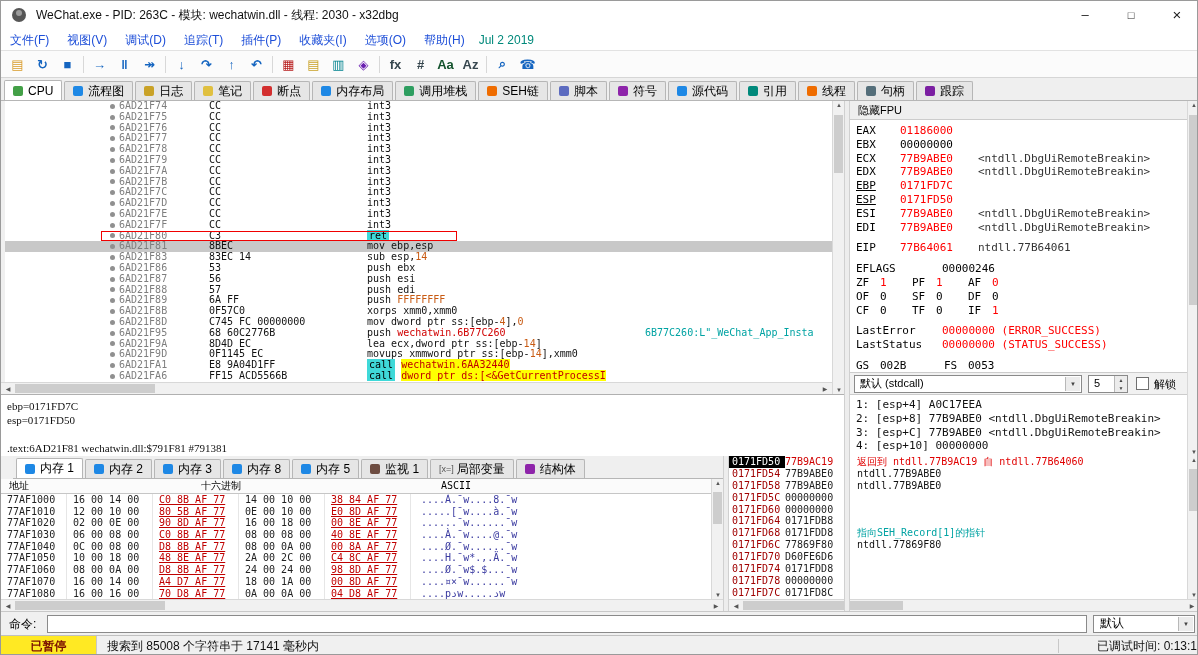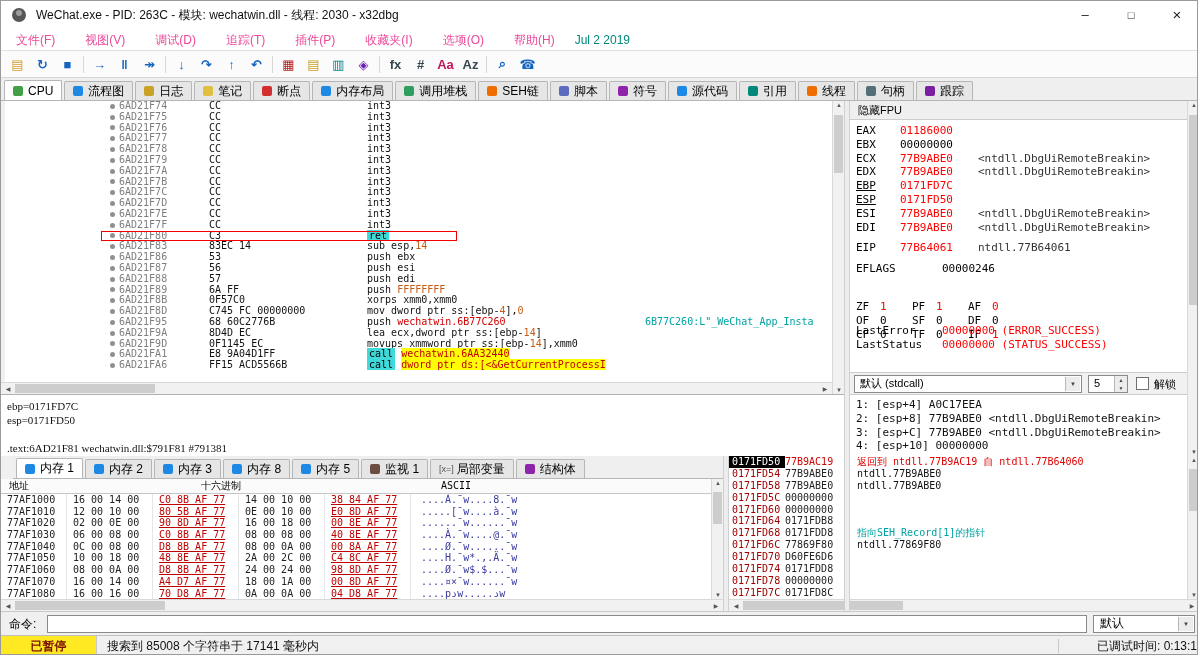--- a/index.html
+++ b/index.html
@@ -11,21 +11,21 @@
 
 #titlebar{position:absolute;left:0;top:0;width:1198px;height:28px;background:#fff;display:flex;align-items:center;}
 #appicon{width:14px;height:14px;margin:0 10px 0 11px;background:#565656;border-radius:50%;position:relative;flex:none;}
 #appicon::before{content:"";position:absolute;left:4px;top:2px;width:6px;height:6px;background:#9c9c9c;border-radius:50%;}
 #wtitle{font-size:12px;color:#111;}
 .wc{position:absolute;top:0;width:44px;height:28px;line-height:28px;text-align:center;font-size:13px;color:#222;}
 #wmin{right:92px;} #wmax{right:46px;font-size:11px;} #wclose{right:0;font-size:15px;}
 
 
 #menubar{position:absolute;left:0;top:28px;width:1198px;height:22px;background:#fff;border-bottom:1px solid #e2e2e2;display:flex;align-items:center;font-size:12px;}
-.mi{padding:0 15px;height:22px;line-height:22px;display:inline-block;color:#ec4899;}
+.mi{padding:0 9px;height:22px;line-height:22px;display:inline-block;color:#1d4ed8;}
 #builddate{color:#00897b;margin-left:5px;}
 
 
 #toolbar{position:absolute;left:0;top:50px;width:1198px;height:27px;background:#fbfbfb;border-bottom:1px solid #d6d6d6;display:flex;align-items:center;padding-left:4px;}
 .tbtn{width:25px;height:23px;display:inline-flex;align-items:center;justify-content:center;border-radius:2px;flex:none;}
 .tg{font-size:13px;font-weight:bold;}
 .tsep{width:1px;height:17px;background:#d8d8d8;margin:0 3px;flex:none;}
 
 
 #tabbar{position:absolute;left:0;top:77px;width:1198px;height:23px;background:#efefef;border-bottom:1px solid #b6b6b6;white-space:nowrap;padding-left:2px;}
@@ -61,21 +61,21 @@
 #fpuheader{position:absolute;left:0;top:0;width:337px;height:19px;background:#efefef;border-bottom:1px solid #ccc;font-size:11px;line-height:18px;padding-left:8px;}
 #regbody{position:absolute;left:0;top:19px;width:337px;height:252px;padding:4px 0 8px 6px;font-size:11px;overflow:hidden;background:#fff;}
 .rline{height:13.8px;line-height:13.8px;white-space:pre;}
 .rlab{display:inline-block;width:44px;color:#000;}
 .rlab.runder{text-decoration:underline;}
 .rlab.wide{width:86px;}
 .rval{display:inline-block;min-width:78px;color:#000;}
 .rval.chg,.fval.chg{color:#f00;}
 .rcmt{color:#333;}
 .rgap{height:7px;}
-.fpair{display:inline-block;width:56px;margin-top:24px;}
+.fpair{display:inline-block;width:56px;}
 .fpair.seg{width:88px;}
 .flab{display:inline-block;width:24px;}
 #convrow{position:absolute;left:0;top:271px;width:337px;height:23px;background:#f1f1f1;border-top:1px solid #ccc;border-bottom:1px solid #ccc;}
 #convselect{position:absolute;left:4px;top:2px;width:228px;height:18px;background:#fff;border:1px solid #8a8a8a;font-size:11px;line-height:15px;padding-left:5px;}
 #convspin{position:absolute;left:238px;top:2px;width:40px;height:18px;background:#fff;border:1px solid #8a8a8a;font-size:11px;line-height:15px;padding-left:5px;}
 .ddarrow{position:absolute;right:1px;top:1px;bottom:1px;width:15px;background:#ececec;border-left:1px solid #b8b8b8;font-size:6px;display:flex;align-items:center;justify-content:center;color:#444;}
 .spinbtns{position:absolute;right:0;top:0;bottom:0;width:13px;border-left:1px solid #b8b8b8;display:flex;flex-direction:column;}
 .spup,.spdn{flex:1;font-size:5px;text-align:center;line-height:8px;background:#ececec;color:#444;}
 #convcheck{position:absolute;left:286px;top:4px;width:13px;height:13px;background:#fff;border:1px solid #707070;}
 #convlabel{position:absolute;left:304px;top:0;line-height:22px;font-size:11px;}
@@ -197,21 +197,21 @@
         <span class="tg" style="color: rgb(106, 31, 177);">◈</span>
       </span>
       <span class="tsep"></span>
       <span class="tbtn">
         <span class="tg" style="color: rgb(55, 71, 79);">fx</span>
       </span>
       <span class="tbtn">
         <span class="tg" style="color: rgb(55, 71, 79);">#</span>
       </span>
       <span class="tbtn">
-        <span class="tg" style="color: #be185d;">Aa</span>
+        <span class="tg" style="color: #14532d;">Aa</span>
       </span>
       <span class="tbtn">
         <span class="tg" style="color: rgb(55, 71, 79);">Az</span>
       </span>
       <span class="tsep"></span>
       <span class="tbtn">
         <span class="tg" style="color: rgb(21, 101, 192);">⌕</span>
       </span>
       <span class="tbtn">
         <span class="tg" style="color: rgb(21, 101, 192);">☎</span>
@@ -273,20 +273,21 @@
         <div class="drow"><span class="dgut"></span><span class="ddotc"><span class="ddot"></span></span><span class="daddr">6AD21F77</span><span class="dbytes">CC</span><span class="dinstr"><span>int3</span></span></div>
         <div class="drow"><span class="dgut"></span><span class="ddotc"><span class="ddot"></span></span><span class="daddr">6AD21F78</span><span class="dbytes">CC</span><span class="dinstr"><span>int3</span></span></div>
         <div class="drow"><span class="dgut"></span><span class="ddotc"><span class="ddot"></span></span><span class="daddr">6AD21F79</span><span class="dbytes">CC</span><span class="dinstr"><span>int3</span></span></div>
         <div class="drow"><span class="dgut"></span><span class="ddotc"><span class="ddot"></span></span><span class="daddr">6AD21F7A</span><span class="dbytes">CC</span><span class="dinstr"><span>int3</span></span></div>
         <div class="drow"><span class="dgut"></span><span class="ddotc"><span class="ddot"></span></span><span class="daddr">6AD21F7B</span><span class="dbytes">CC</span><span class="dinstr"><span>int3</span></span></div>
         <div class="drow"><span class="dgut"></span><span class="ddotc"><span class="ddot"></span></span><span class="daddr">6AD21F7C</span><span class="dbytes">CC</span><span class="dinstr"><span>int3</span></span></div>
         <div class="drow"><span class="dgut"></span><span class="ddotc"><span class="ddot"></span></span><span class="daddr">6AD21F7D</span><span class="dbytes">CC</span><span class="dinstr"><span>int3</span></span></div>
         <div class="drow"><span class="dgut"></span><span class="ddotc"><span class="ddot"></span></span><span class="daddr">6AD21F7E</span><span class="dbytes">CC</span><span class="dinstr"><span>int3</span></span></div>
         <div class="drow"><span class="dgut"></span><span class="ddotc"><span class="ddot"></span></span><span class="daddr">6AD21F7F</span><span class="dbytes">CC</span><span class="dinstr"><span>int3</span></span></div>
         <div class="drow"><span class="dgut"></span><span class="ddotc"><span class="ddot"></span></span><span class="daddr">6AD21F80</span><span class="dbytes">C3</span><span class="dinstr"><span class="mnhl">ret</span></span><span class="redbox"></span></div>
+        <div class="drow dsel"><span class="dgut"></span><span class="ddotc"><span class="ddot"></span></span><span class="daddr">6AD21F81</span><span class="dbytes">8BEC</span><span class="dinstr"><span>mov</span><span> </span><span>ebp</span><span>,</span><span>esp</span></span></div>
         <div class="drow"><span class="dgut"></span><span class="ddotc"><span class="ddot"></span></span><span class="daddr">6AD21F83</span><span class="dbytes">83EC 14</span><span class="dinstr"><span>sub</span><span> </span><span>esp</span><span>,</span><span class="num">14</span></span></div>
         <div class="drow"><span class="dgut"></span><span class="ddotc"><span class="ddot"></span></span><span class="daddr">6AD21F86</span><span class="dbytes">53</span><span class="dinstr"><span>push</span><span> </span><span>ebx</span></span></div>
         <div class="drow"><span class="dgut"></span><span class="ddotc"><span class="ddot"></span></span><span class="daddr">6AD21F87</span><span class="dbytes">56</span><span class="dinstr"><span>push</span><span> </span><span>esi</span></span></div>
         <div class="drow"><span class="dgut"></span><span class="ddotc"><span class="ddot"></span></span><span class="daddr">6AD21F88</span><span class="dbytes">57</span><span class="dinstr"><span>push</span><span> </span><span>edi</span></span></div>
         <div class="drow"><span class="dgut"></span><span class="ddotc"><span class="ddot"></span></span><span class="daddr">6AD21F89</span><span class="dbytes">6A FF</span><span class="dinstr"><span>push</span><span> </span><span class="num">FFFFFFFF</span></span></div>
         <div class="drow"><span class="dgut"></span><span class="ddotc"><span class="ddot"></span></span><span class="daddr">6AD21F8B</span><span class="dbytes">0F57C0</span><span class="dinstr"><span>xorps</span><span> </span><span>xmm0</span><span>,</span><span>xmm0</span></span></div>
         <div class="drow"><span class="dgut"></span><span class="ddotc"><span class="ddot"></span></span><span class="daddr">6AD21F8D</span><span class="dbytes">C745 FC 00000000</span><span class="dinstr"><span>mov</span><span> </span><span>dword</span><span> </span><span>ptr</span><span> </span><span>ss</span><span>:[</span><span>ebp</span><span>-</span><span class="num">4</span><span>],</span><span class="num">0</span></span></div>
         <div class="drow"><span class="dgut"></span><span class="ddotc"><span class="ddot"></span></span><span class="daddr">6AD21F95</span><span class="dbytes">68 60C2776B</span><span class="dinstr"><span>push</span><span> </span><span class="lbl">wechatwin.6B77C260</span></span><span class="dcmt">6B77C260:L"_WeChat_App_Insta</span></div>
         <div class="drow"><span class="dgut"></span><span class="ddotc"><span class="ddot"></span></span><span class="daddr">6AD21F9A</span><span class="dbytes">8D4D EC</span><span class="dinstr"><span>lea</span><span> </span><span>ecx</span><span>,</span><span>dword</span><span> </span><span>ptr</span><span> </span><span>ss</span><span>:[</span><span>ebp</span><span>-</span><span class="num">14</span><span>]</span></span></div>
         <div class="drow"><span class="dgut"></span><span class="ddotc"><span class="ddot"></span></span><span class="daddr">6AD21F9D</span><span class="dbytes">0F1145 EC</span><span class="dinstr"><span>movups</span><span> </span><span>xmmword</span><span> </span><span>ptr</span><span> </span><span>ss</span><span>:[</span><span>ebp</span><span>-</span><span class="num">14</span><span>],</span><span>xmm0</span></span></div>

